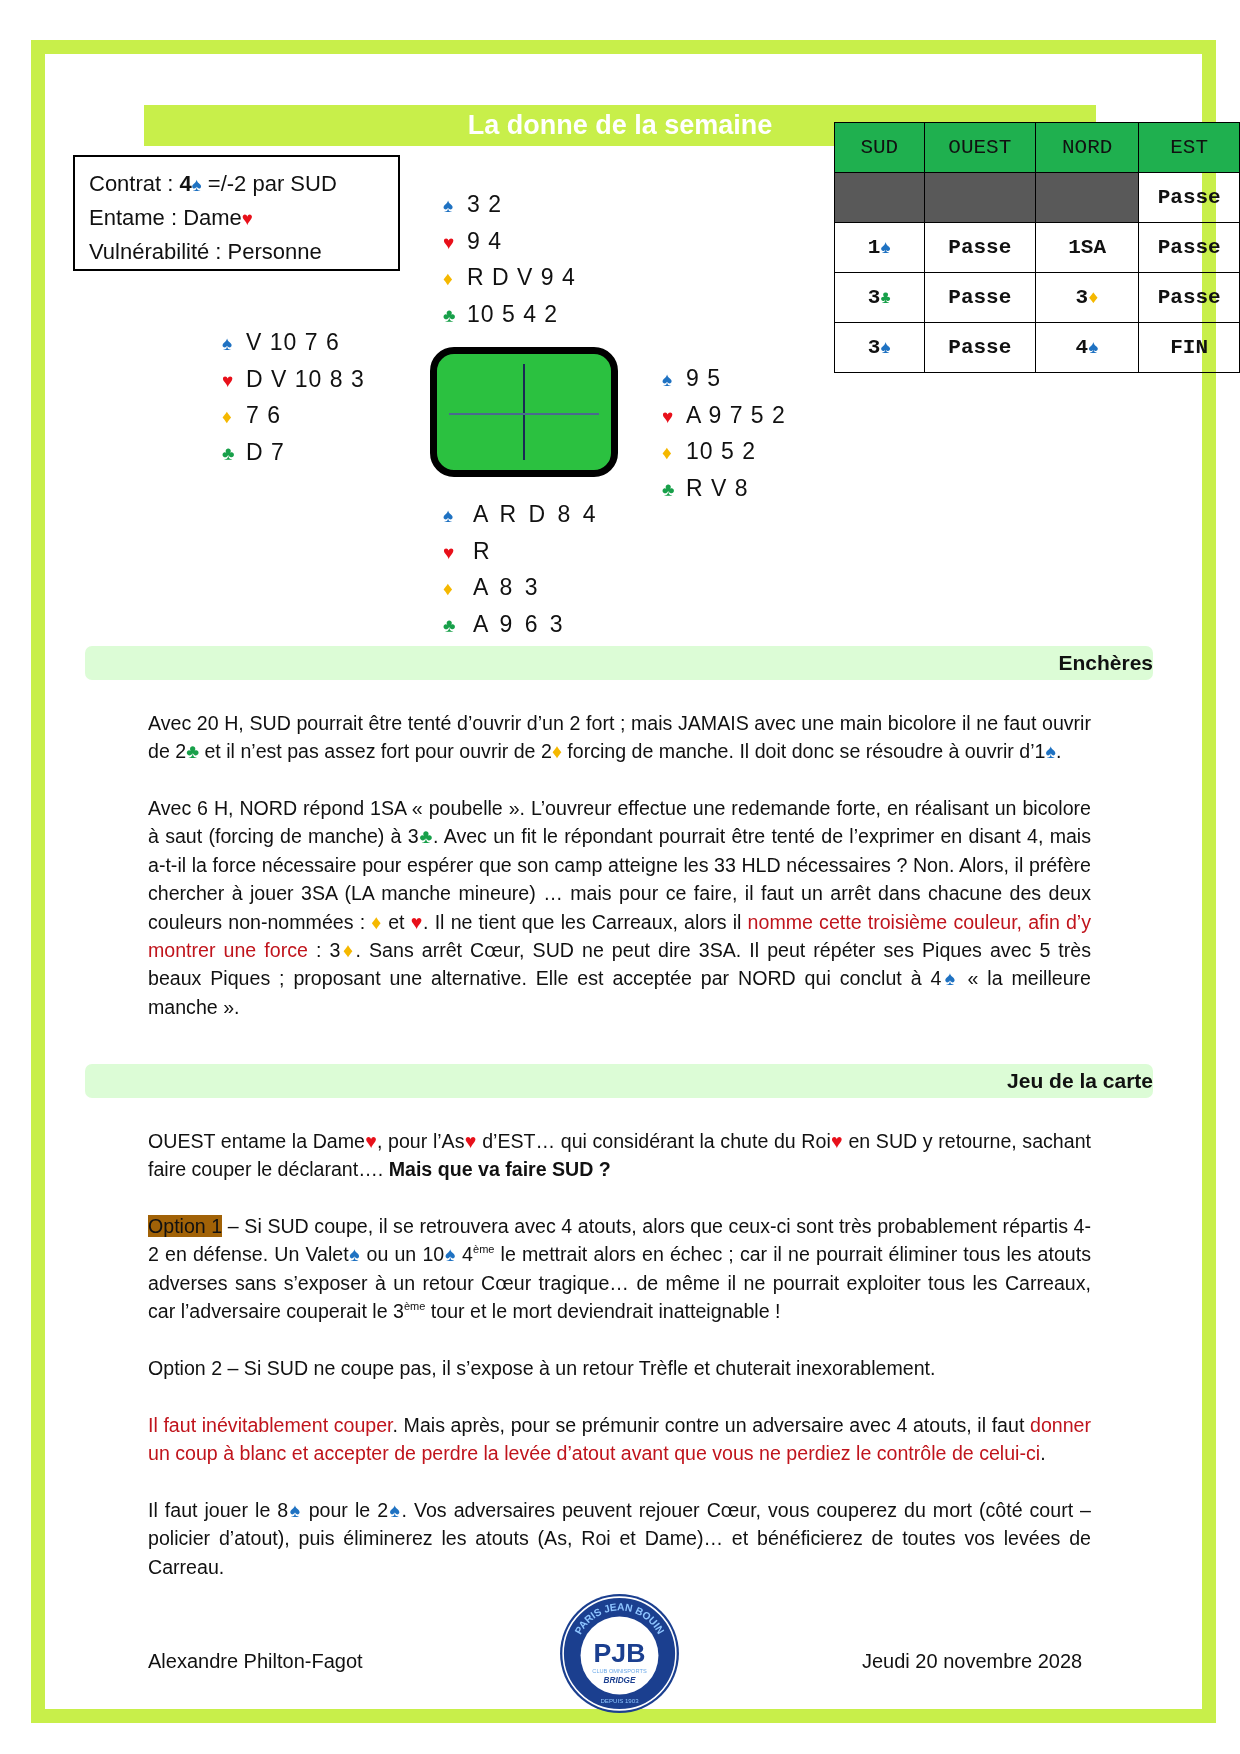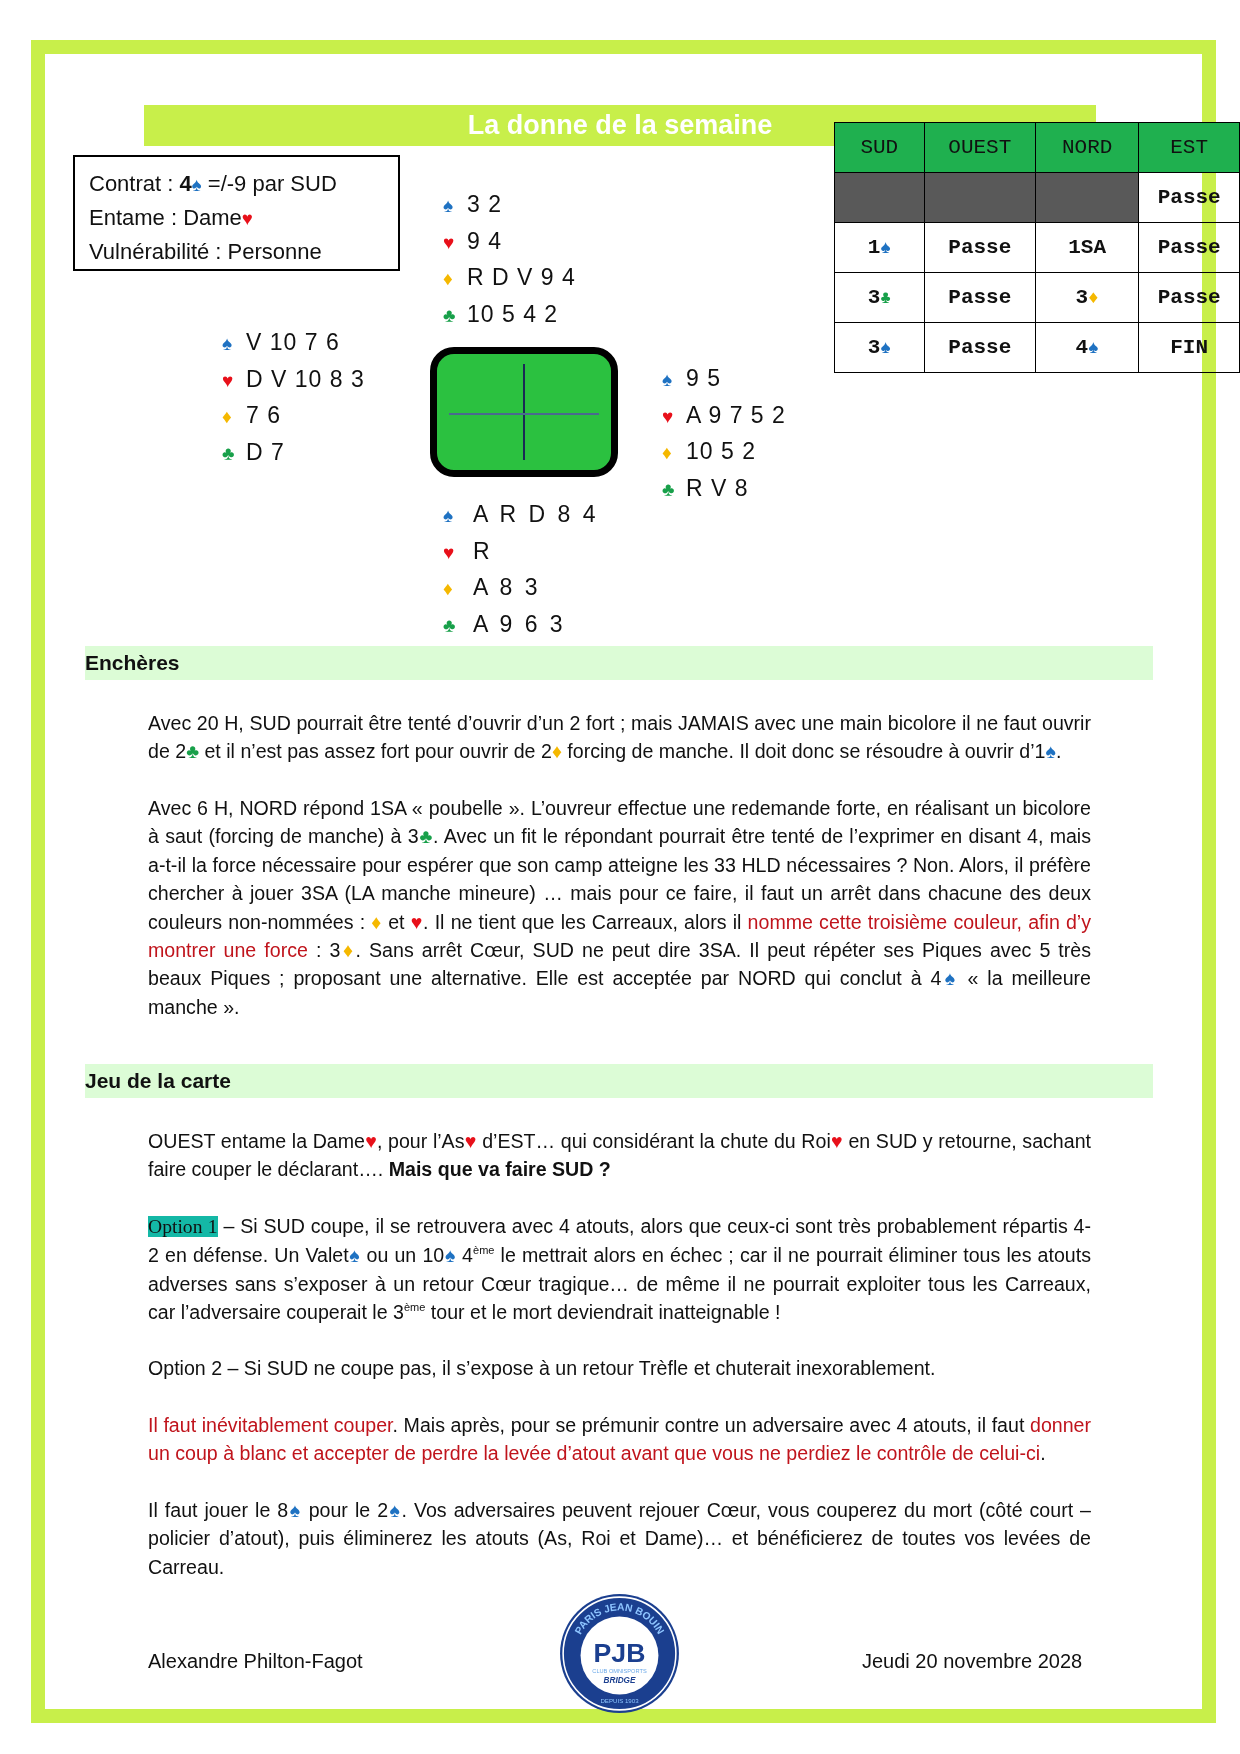--- a/index.html
+++ b/index.html
@@ -15,39 +15,39 @@
   .bid-table th{background:#1fb04f;font-weight:normal;color:#111;}
   .bid-table td{font-weight:bold;}
   .bid-table td.grey{background:#595959;}
   .col1{width:80px}.col2{width:101px}.col3{width:94px}.col4{width:88px}
   .hand{position:absolute;font-size:23px;line-height:34.5px;letter-spacing:1px;}
   .hand .row{white-space:nowrap;}
   .hand .suit{width:24px;font-size:19px;}
   .table-pic{position:absolute;left:430px;top:347px;width:188px;height:130px;box-sizing:border-box;border:7px solid #000;border-radius:24px;background:#2bc140;}
   .table-pic .v{position:absolute;left:86px;top:10px;width:2px;height:96px;background:#1a2a55;}
   .table-pic .h{position:absolute;left:12px;top:59px;width:150px;height:2px;background:#4a6a90;}
-  .section-head{position:absolute;left:85px;width:1068px;height:34px;background:#dcfcd6;text-align:left;font-weight:bold;font-size:21px;line-height:34px;}
+  .section-head{position:absolute;left:85px;width:1068px;height:34px;background:#dcfcd6;text-align:right;font-weight:bold;font-size:21px;line-height:34px;border-radius:7px;}
   .para{position:absolute;left:148px;width:943px;font-size:19.6px;line-height:28.4px;text-align:justify;}
   .red{color:#c0141c;}
   .u{}
-  .hl{background:#14b8a6;font-family:Liberation Serif, serif;}
+  .hl{background:#a16207;}
   sup{font-size:11px;line-height:0;}
   .footer-left{position:absolute;left:148px;top:1650px;font-size:20px;}
   .footer-right{position:absolute;left:862px;top:1650px;font-size:20px;}
   .logo{position:absolute;left:558px;top:1592px;width:123px;height:123px;}
 </style>
 </head>
 <body>
 
 <div class="frame"></div>
 
 <div class="title-bar">La donne de la semaine</div>
 
 <div class="contract-box">
-  <div><span>Contrat : </span><b>4</b><span class="spade suit">♠</span><span> =/-9 par SUD</span></div>
+  <div><span>Contrat : </span><b>4</b><span class="spade suit">♠</span><span> =/-2 par SUD</span></div>
   <div><span>Entame : Dame</span><span class="heart suit">♥</span></div>
   <div>Vulnérabilité : Personne</div>
 </div>
 
 <table class="bid-table">
   <tbody>
       <tr>
     <th class="col1">SUD</th>
     <th class="col2">OUEST</th>
     <th class="col3">NORD</th>

